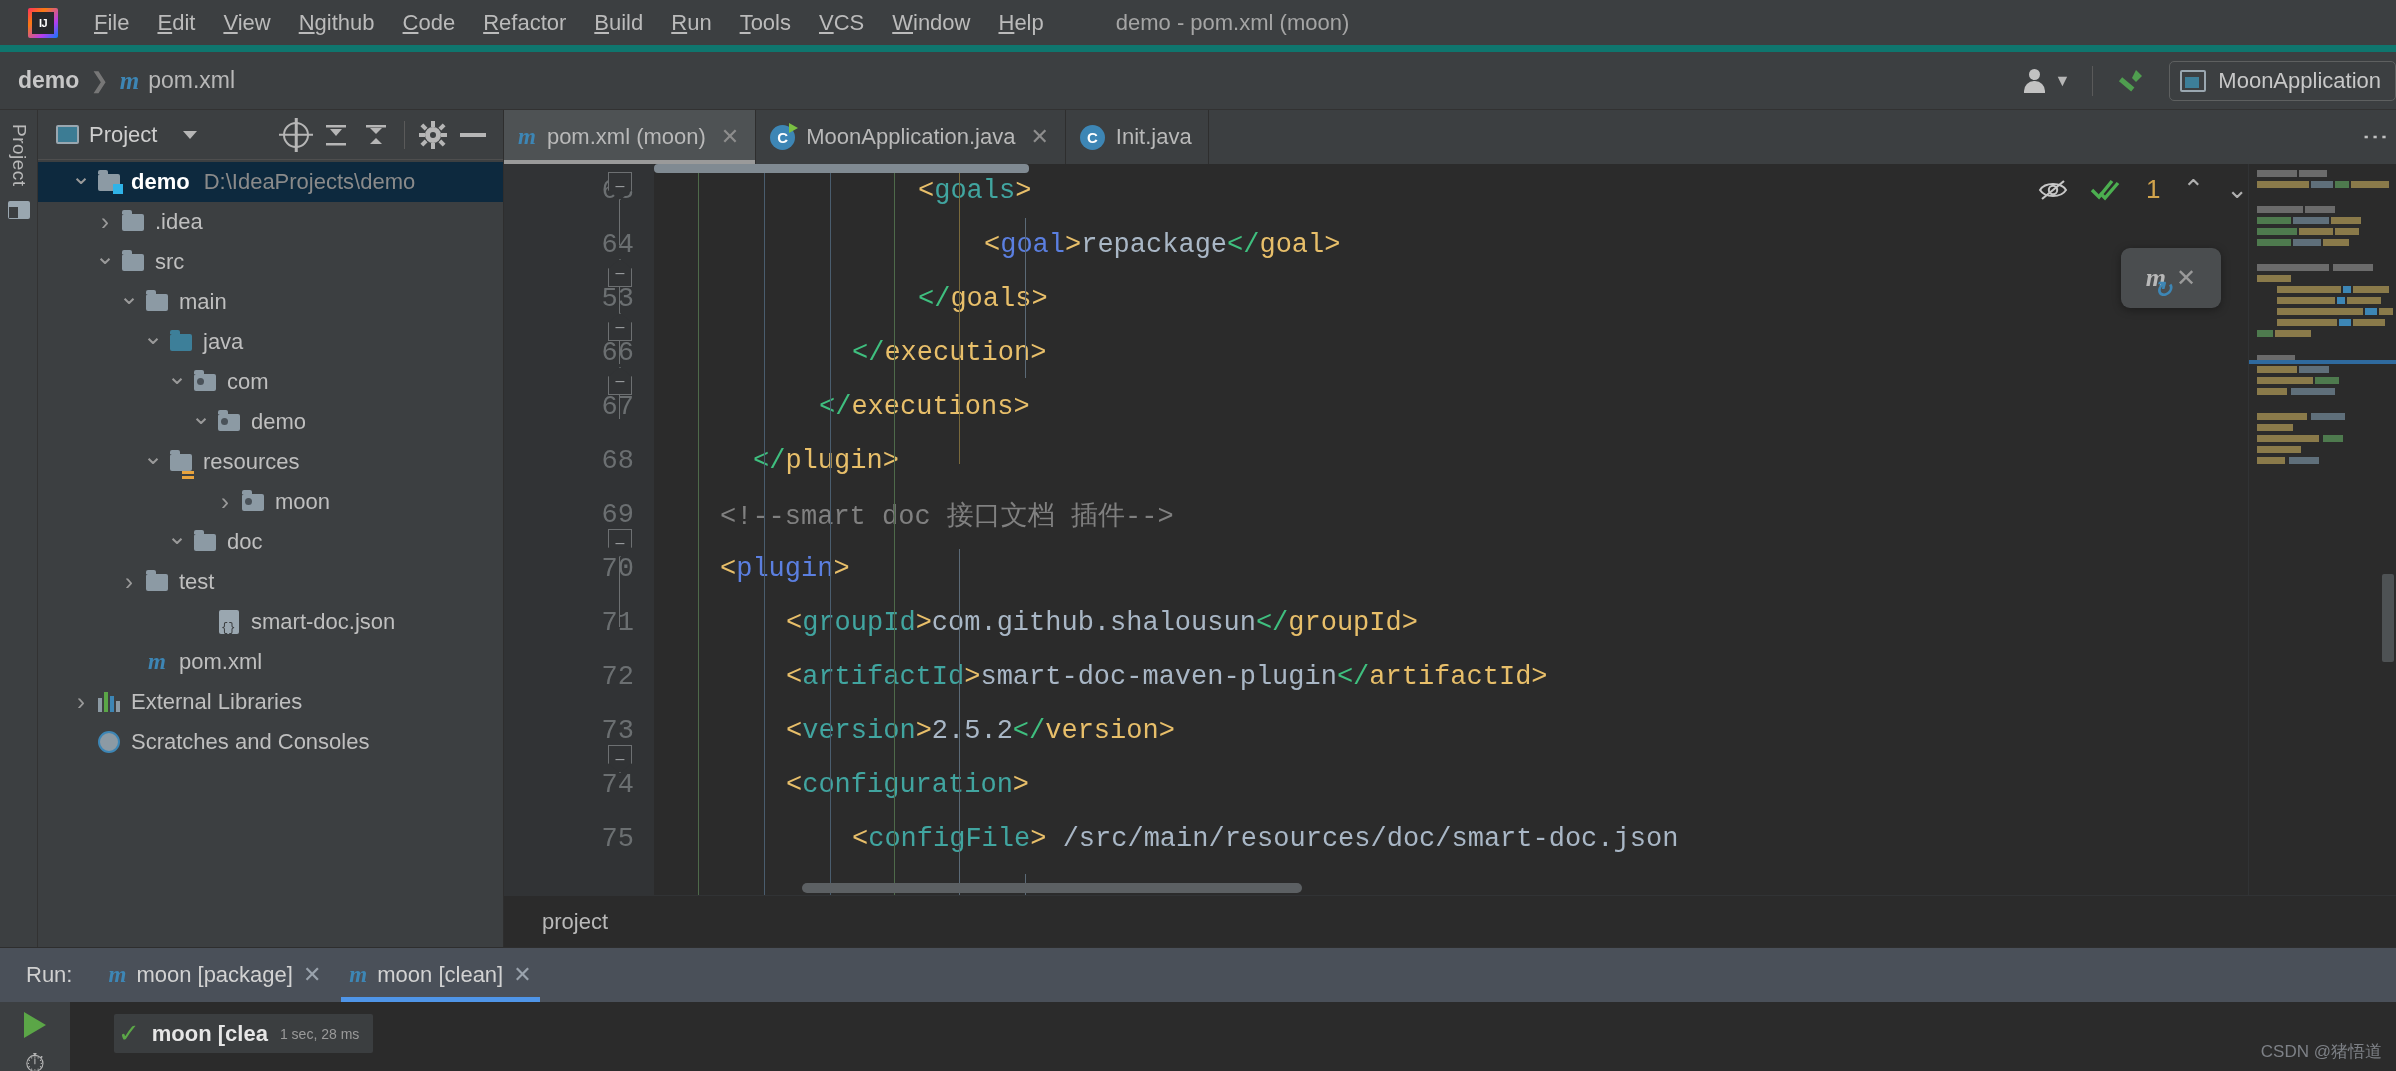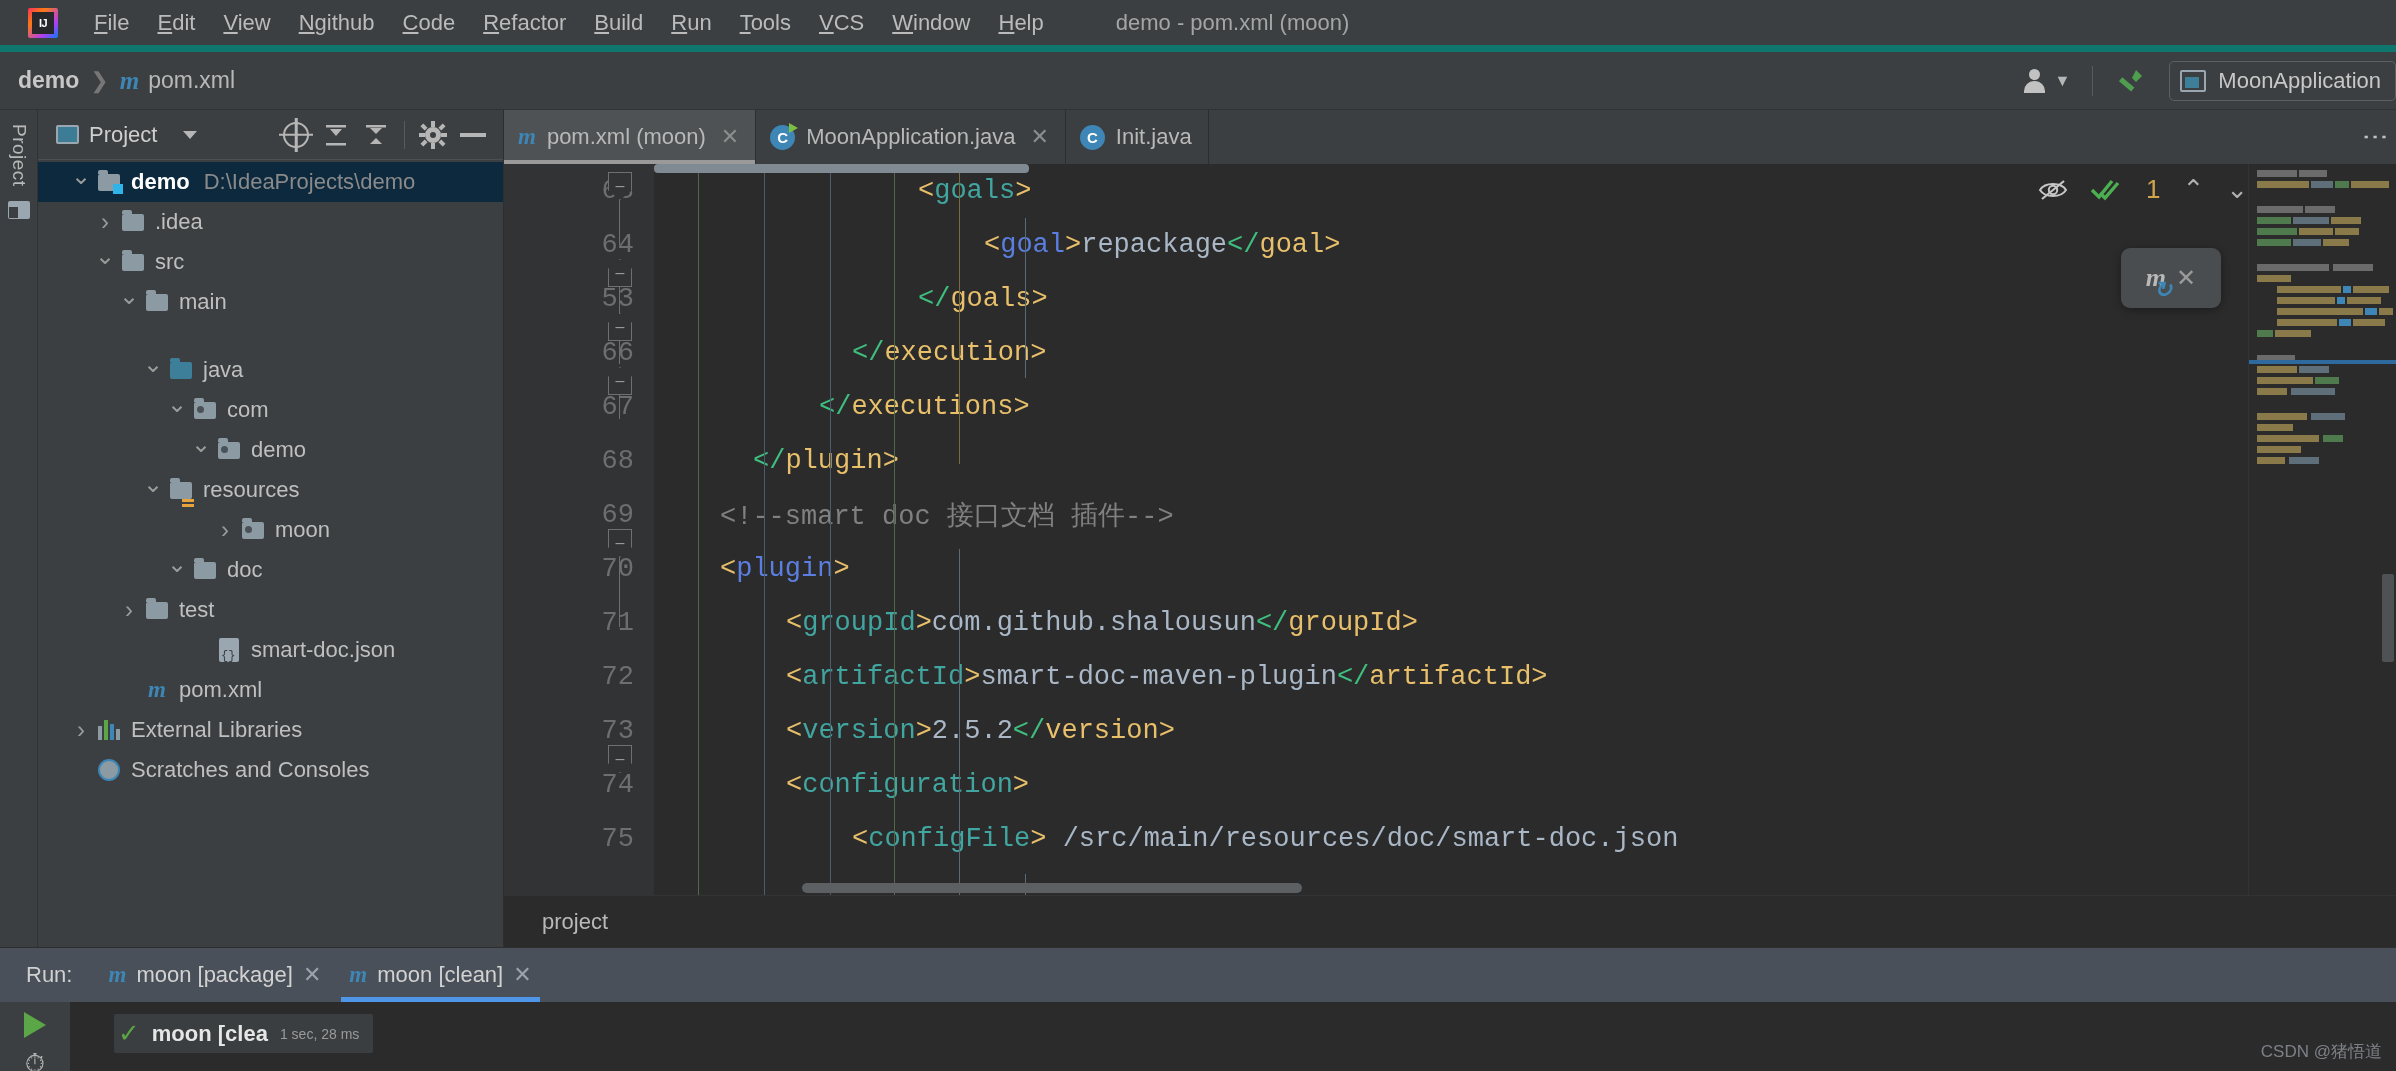--- a/index.html
+++ b/index.html
@@ -409,21 +409,21 @@
             </span>
             <span class="tlabel">src</span>
           </div>
           <div class="trow" style="padding-left: 78px;">
             <span class="arrow open"></span>
             <span class="ticon">
               <span class="folder"></span>
             </span>
             <span class="tlabel">main</span>
           </div>
-          <div class="trow" style="padding-left: 102px; margin-top: 28px;">
+          <div class="trow" style="padding-left: 102px;">
             <span class="arrow open"></span>
             <span class="ticon">
               <span class="folder blue"></span>
             </span>
             <span class="tlabel">java</span>
           </div>
           <div class="trow" style="padding-left: 126px;">
             <span class="arrow open"></span>
             <span class="ticon">
               <span class="folder">

